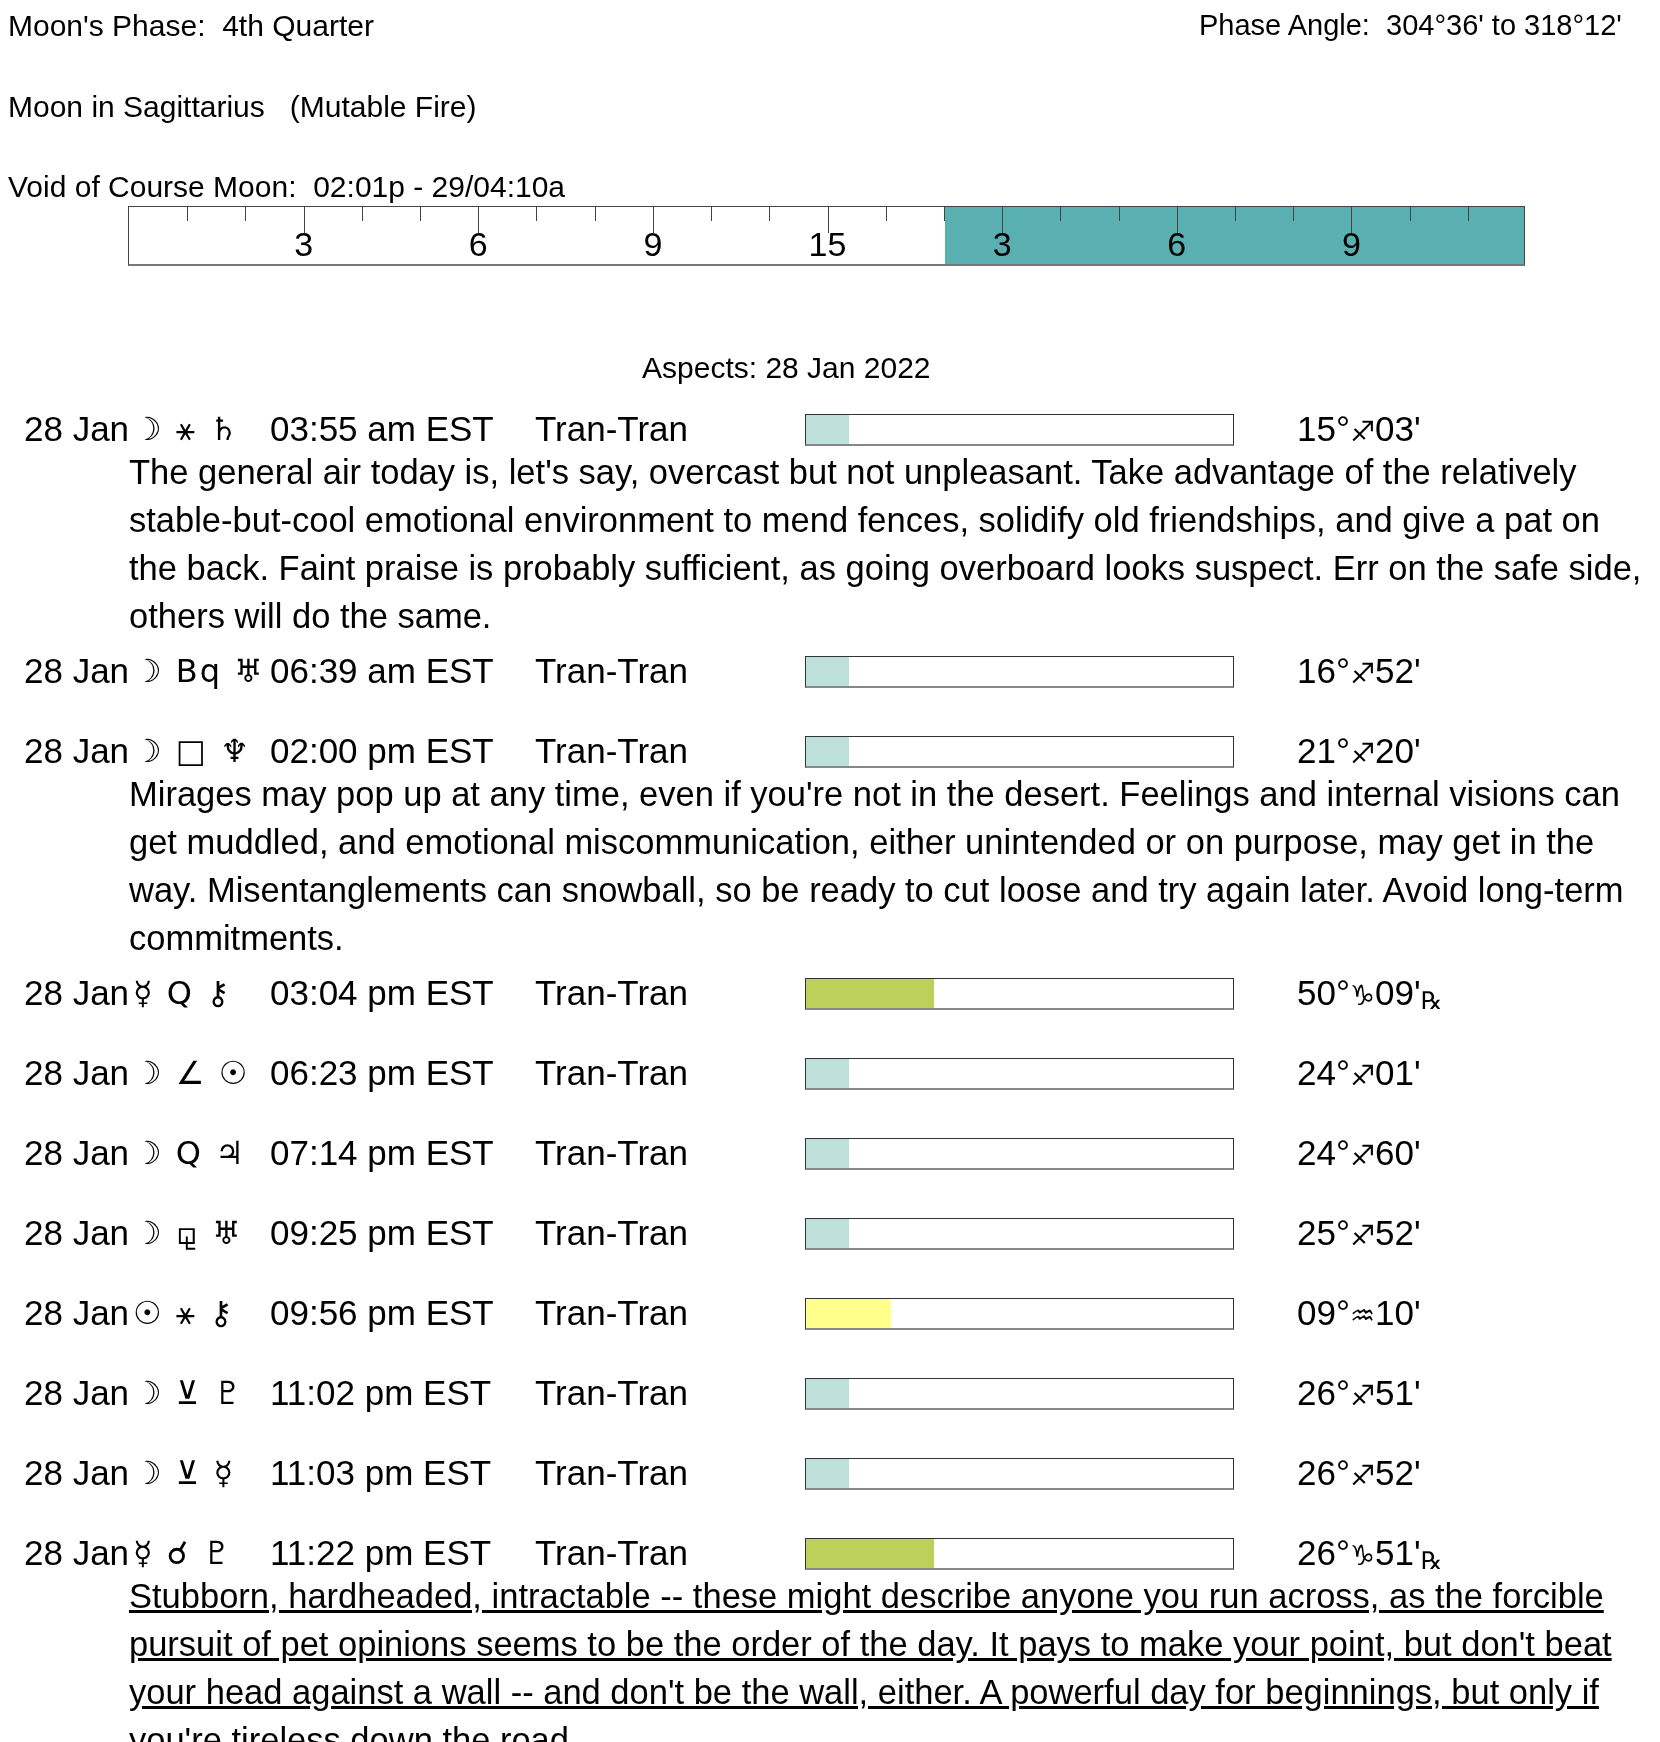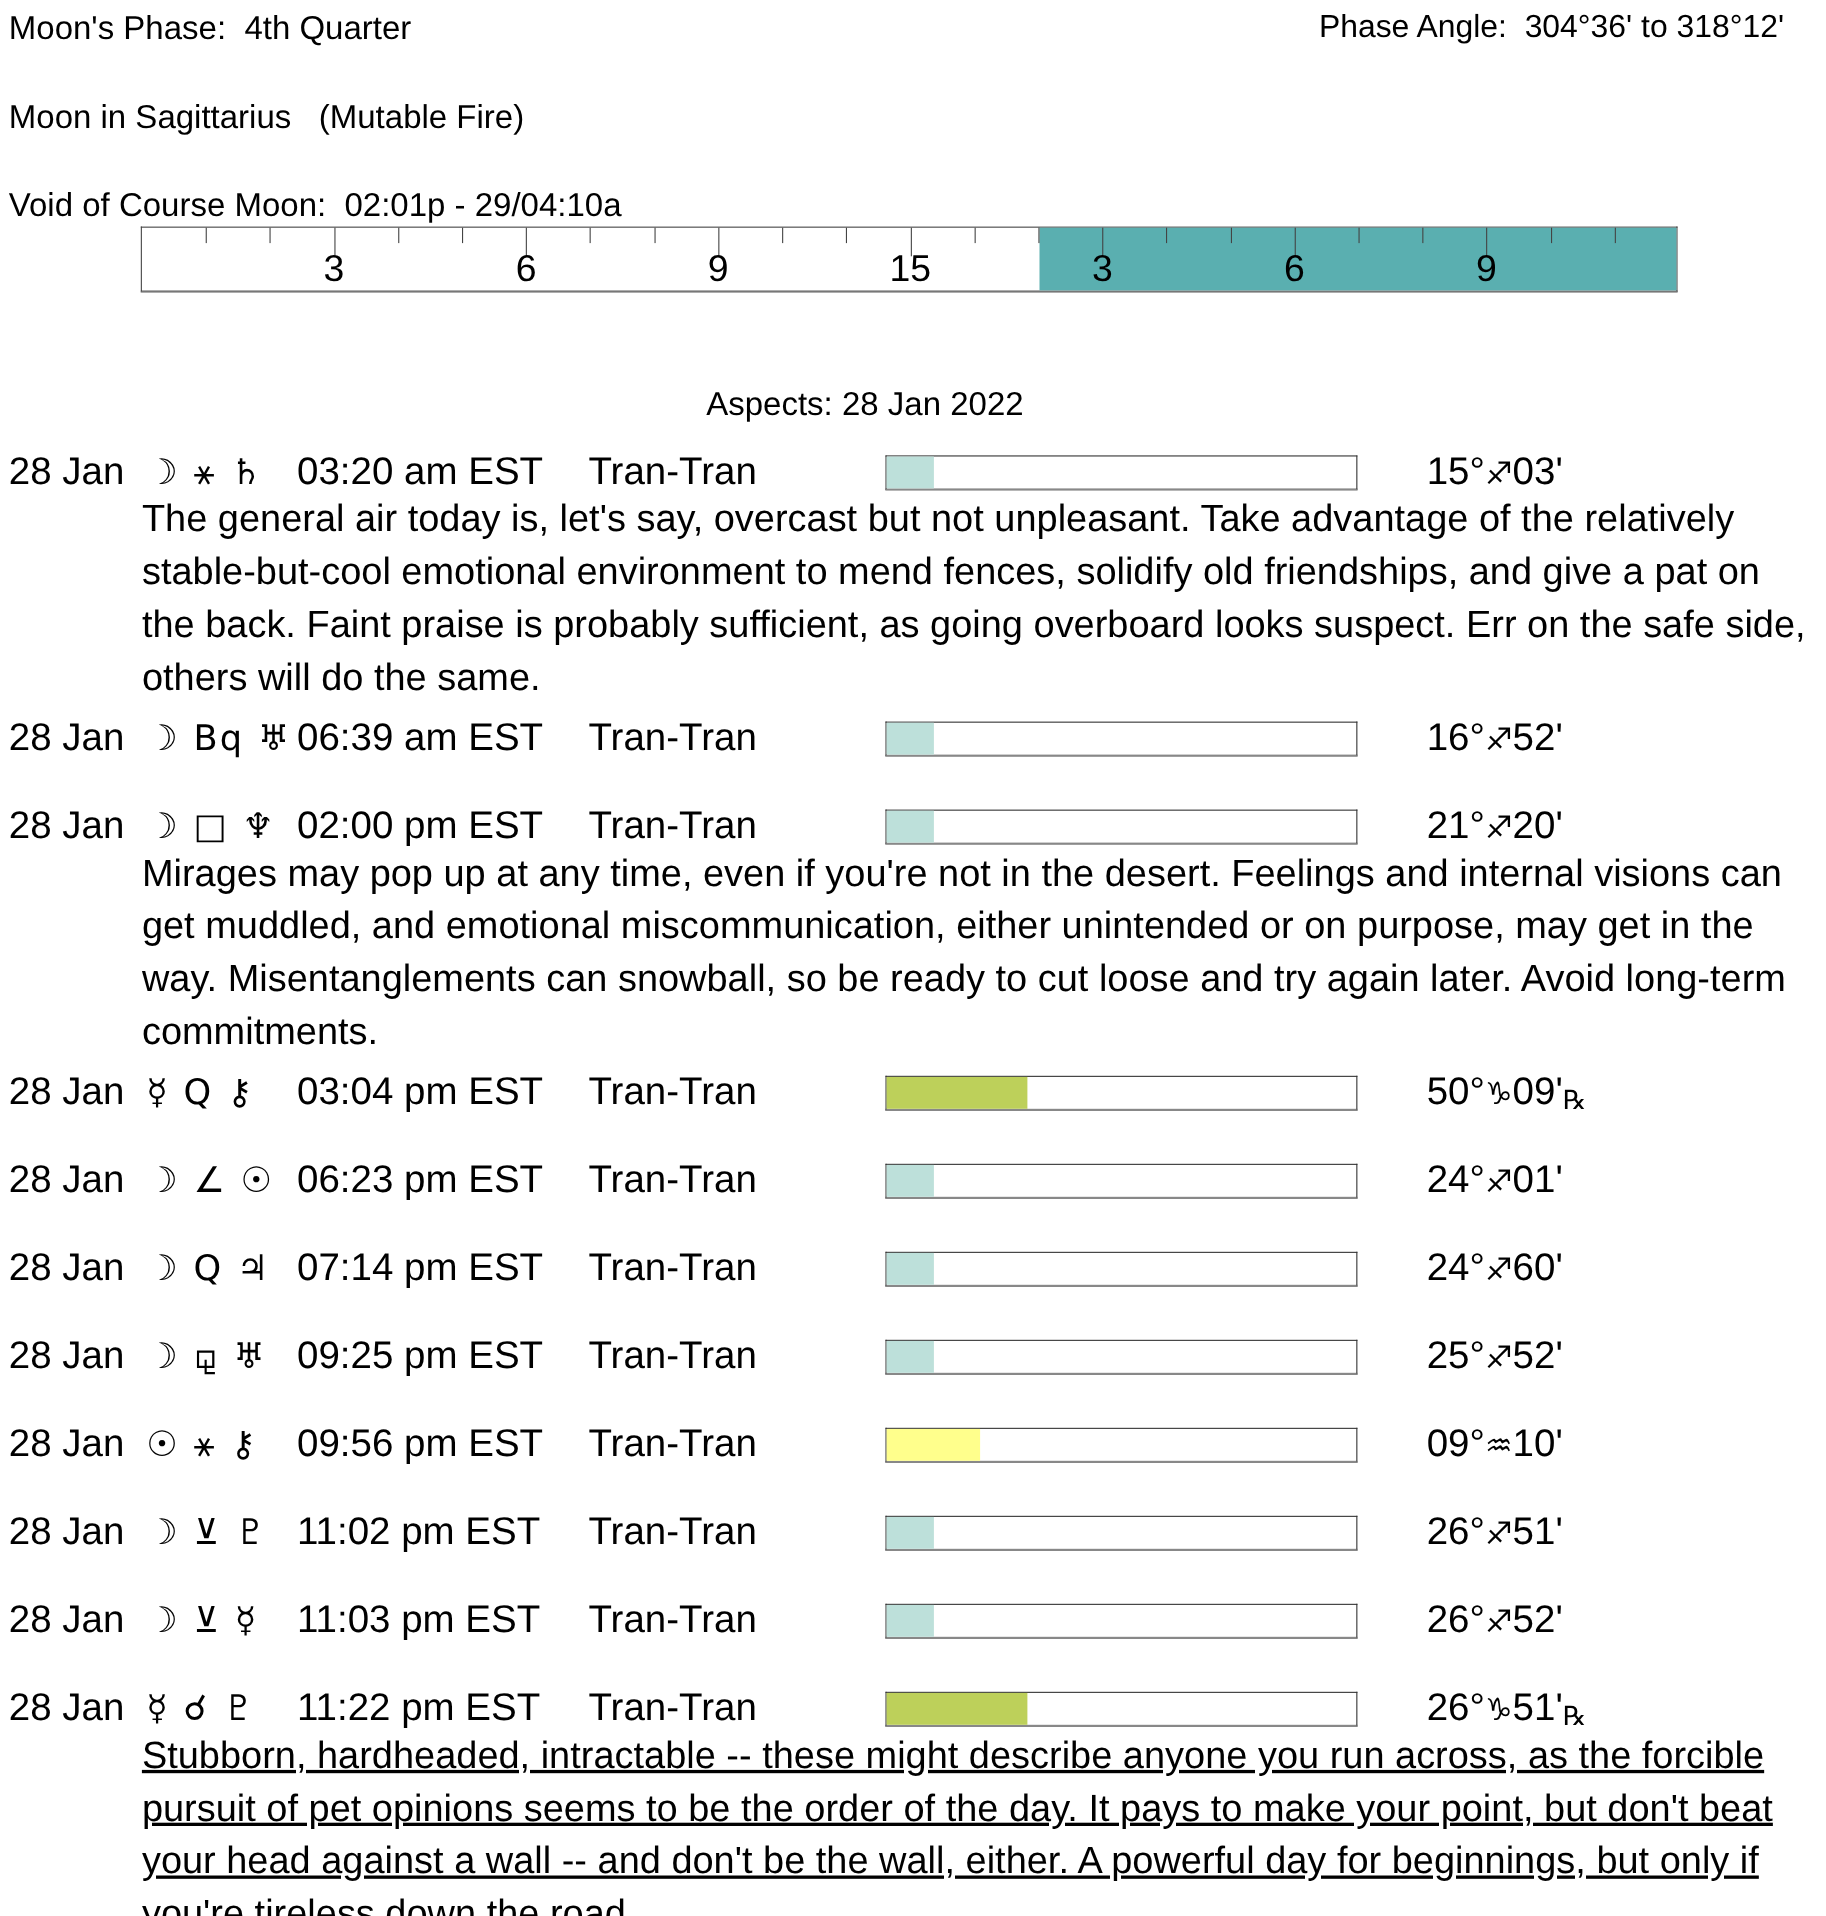--- a/index.html
+++ b/index.html
@@ -13,21 +13,21 @@
   .timeline {
     position: absolute; left: 128px; top: 206px; width: 1397px; height: 60px;
     border: 1px solid #444; border-bottom: 2px solid #777; box-sizing: border-box; background: #fff;
   }
   .timeline .voc { position: absolute; top: 0; bottom: 0; background: #5aafb0; }
   .timeline .tick { position: absolute; top: 0; width: 1px; background: #444; height: 14px; }
   .timeline .tick.major { height: 26px; }
   .timeline .hr-label { position: absolute; top: 18px; font-size: 34px; line-height: 38px; transform: translateX(-50%); }
   
   .row { position: absolute; left: 0; width: 1660px; height: 42px; }
-  .row .date { position: absolute; left: 8px; top: 0; font-size: 35px; line-height: 42px; }
+  .row .date { position: absolute; left: 24px; top: 0; font-size: 35px; line-height: 42px; }
   .row .glyphs { position: absolute; left: 133px; top: 0; font-size: 32px; line-height: 42px; font-family: "DejaVu Sans", sans-serif; letter-spacing: 2px; }
   .row .time { position: absolute; left: 270px; top: 0; font-size: 35px; line-height: 42px; }
   .row .type { position: absolute; left: 535px; top: 0; font-size: 35px; line-height: 42px; }
   .row .bar {
     position: absolute; left: 805px; top: 6px; width: 429px; height: 32px;
     border: 1px solid #333; border-bottom: 2px solid #888; box-sizing: border-box; background: #fff;
   }
   .row .bar .fill { position: absolute; left: 0; top: 0; bottom: 0; }
   .row .pos { position: absolute; left: 1297px; top: 0; font-size: 35px; line-height: 42px; }
   .row .pos .rx { font-size: 24px; font-family: "DejaVu Sans", sans-serif; vertical-align: -4px; }
@@ -75,21 +75,21 @@
     <div class="hr-label" style="left: 1047.75px;">6</div>
     <div class="hr-label" style="left: 1222.38px;">9</div>
   </div>
 
 <div class="txt" style="left:642px; top:348px;">Aspects: 28 Jan 2022</div>
 
 <div id="aspects">
     <div class="row" style="top: 408px;">
       <span class="date">28 Jan</span>
       <span class="glyphs">☽ ⚹ ♄</span>
-      <span class="time">03:20 am EST</span>
+      <span class="time">03:55 am EST</span>
       <span class="type">Tran-Tran</span>
       <div class="bar">
         <div class="fill" style="width: 10%; background: rgb(189, 224, 218);"></div>
       </div>
       <span class="pos"><span>15°</span><span class="sign">♐</span><span>03'</span><span class="rx"></span></span>
     </div>
     <div class="desc" style="top: 448px;">The general air today is, let's say, overcast but not unpleasant. Take advantage of the relatively stable-but-cool emotional environment to mend fences, solidify old friendships, and give a pat on the back. Faint praise is probably sufficient, as going overboard looks suspect. Err on the safe side, others will do the same.</div>
     <div class="row" style="top: 650px;">
       <span class="date">28 Jan</span>
       <span class="glyphs">☽ Bq ♅</span>

